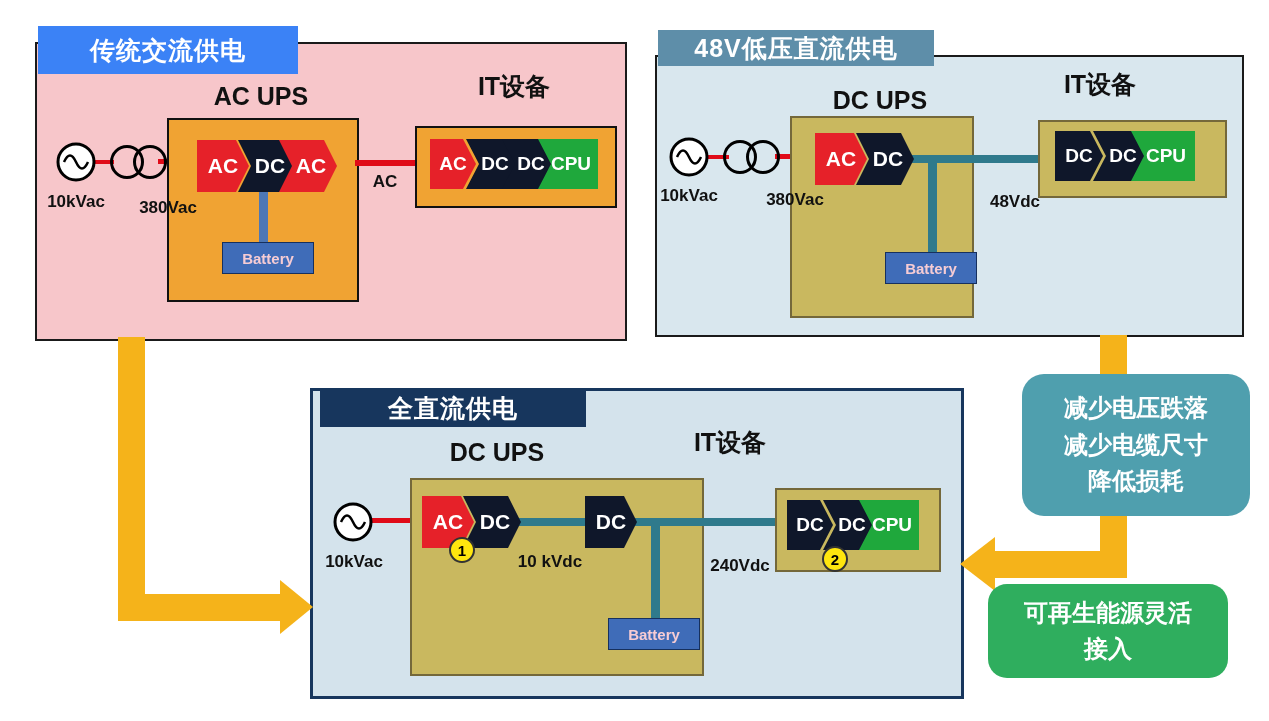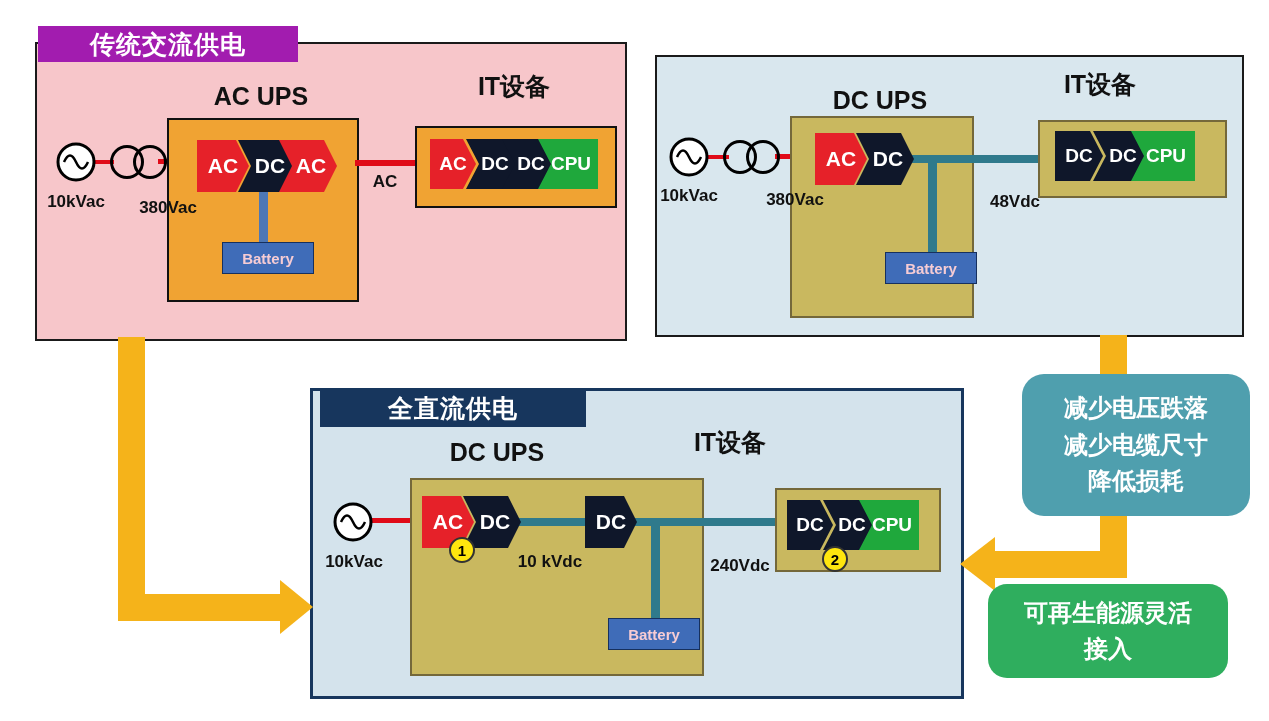--- a/index.html
+++ b/index.html
@@ -55,21 +55,21 @@
   .aseg{position:absolute;z-index:1;background:#f5b31a;}
   .ahead-r{position:absolute;z-index:1;width:0;height:0;border-top:27px solid transparent;border-bottom:27px solid transparent;border-left:33px solid #f5b31a;}
   .ahead-l{position:absolute;z-index:1;width:0;height:0;border-top:27px solid transparent;border-bottom:27px solid transparent;border-right:35px solid #f5b31a;}
 </style>
 </head>
 <body>
 
 <div id="stage">
 
   <div class="panel panel-pink" style="left:35px;top:42px;width:588px;height:295px;"></div>
-  <div class="banner" style="left:38px;top:26px;width:260px;height:36px;background:#a21caf;">传统交流供电</div>
+  <div class="banner" style="left:38px;top:26px;width:260px;height:48px;background:#3b82f6;">传统交流供电</div>
 
   <div class="lbl lbl-big" style="left:181px;top:82px;width:160px;">AC UPS</div>
   <div class="lbl lbl-big" style="left:434px;top:70px;width:160px;">IT设备</div>
 
   <div class="rline" style="left:94px;top:160px;width:20px;height:4px;"></div>
   <div class="rline" style="left:158px;top:159px;width:44px;height:5px;"></div>
   <div class="icon" style="left:55px;top:141px;">
     <svg width="42" height="42" viewBox="0 0 42 42">
       <circle cx="21" cy="21" r="18" fill="#ffffff" stroke="#000000" stroke-width="3"></circle>
       <path d="M9 21 q6 -13 12 0 q6 13 12 0" fill="none" stroke="#000000" stroke-width="2.5"></path>
@@ -94,20 +94,21 @@
   <div class="rline" style="left:355px;top:160px;width:62px;height:6px;"></div>
   <div class="lbl lbl-sm" style="left:360px;top:172px;width:50px;">AC</div>
 
   <div class="box-orange" style="left:415px;top:126px;width:198px;height:78px;"></div>
   <div class="chev sm head red" style="left:430px;top:139px;width:46px;">AC</div>
   <div class="chev sm tail blue" style="left:466px;top:139px;width:46px;">DC</div>
   <div class="chev sm tail blue" style="left:502px;top:139px;width:46px;">DC</div>
   <div class="chev sm endblk green" style="left:538px;top:139px;width:54px;">CPU</div>
 
   <div class="panel panel-blue" style="left:655px;top:55px;width:585px;height:278px;"></div>
+  <div class="banner" style="left:658px;top:30px;width:276px;height:36px;background:#5e8ea9;">48V低压直流供电</div>
 
   <div class="lbl lbl-big" style="left:800px;top:86px;width:160px;">DC UPS</div>
   <div class="lbl lbl-big" style="left:1020px;top:68px;width:160px;">IT设备</div>
 
   <div class="rline" style="left:707px;top:155px;width:22px;height:4px;"></div>
   <div class="rline" style="left:775px;top:154px;width:46px;height:5px;"></div>
   <div class="icon" style="left:668px;top:136px;">
     <svg width="42" height="42" viewBox="0 0 42 42">
       <circle cx="21" cy="21" r="18" fill="#ffffff" stroke="#000000" stroke-width="3"></circle>
       <path d="M9 21 q6 -13 12 0 q6 13 12 0" fill="none" stroke="#000000" stroke-width="2.5"></path>

